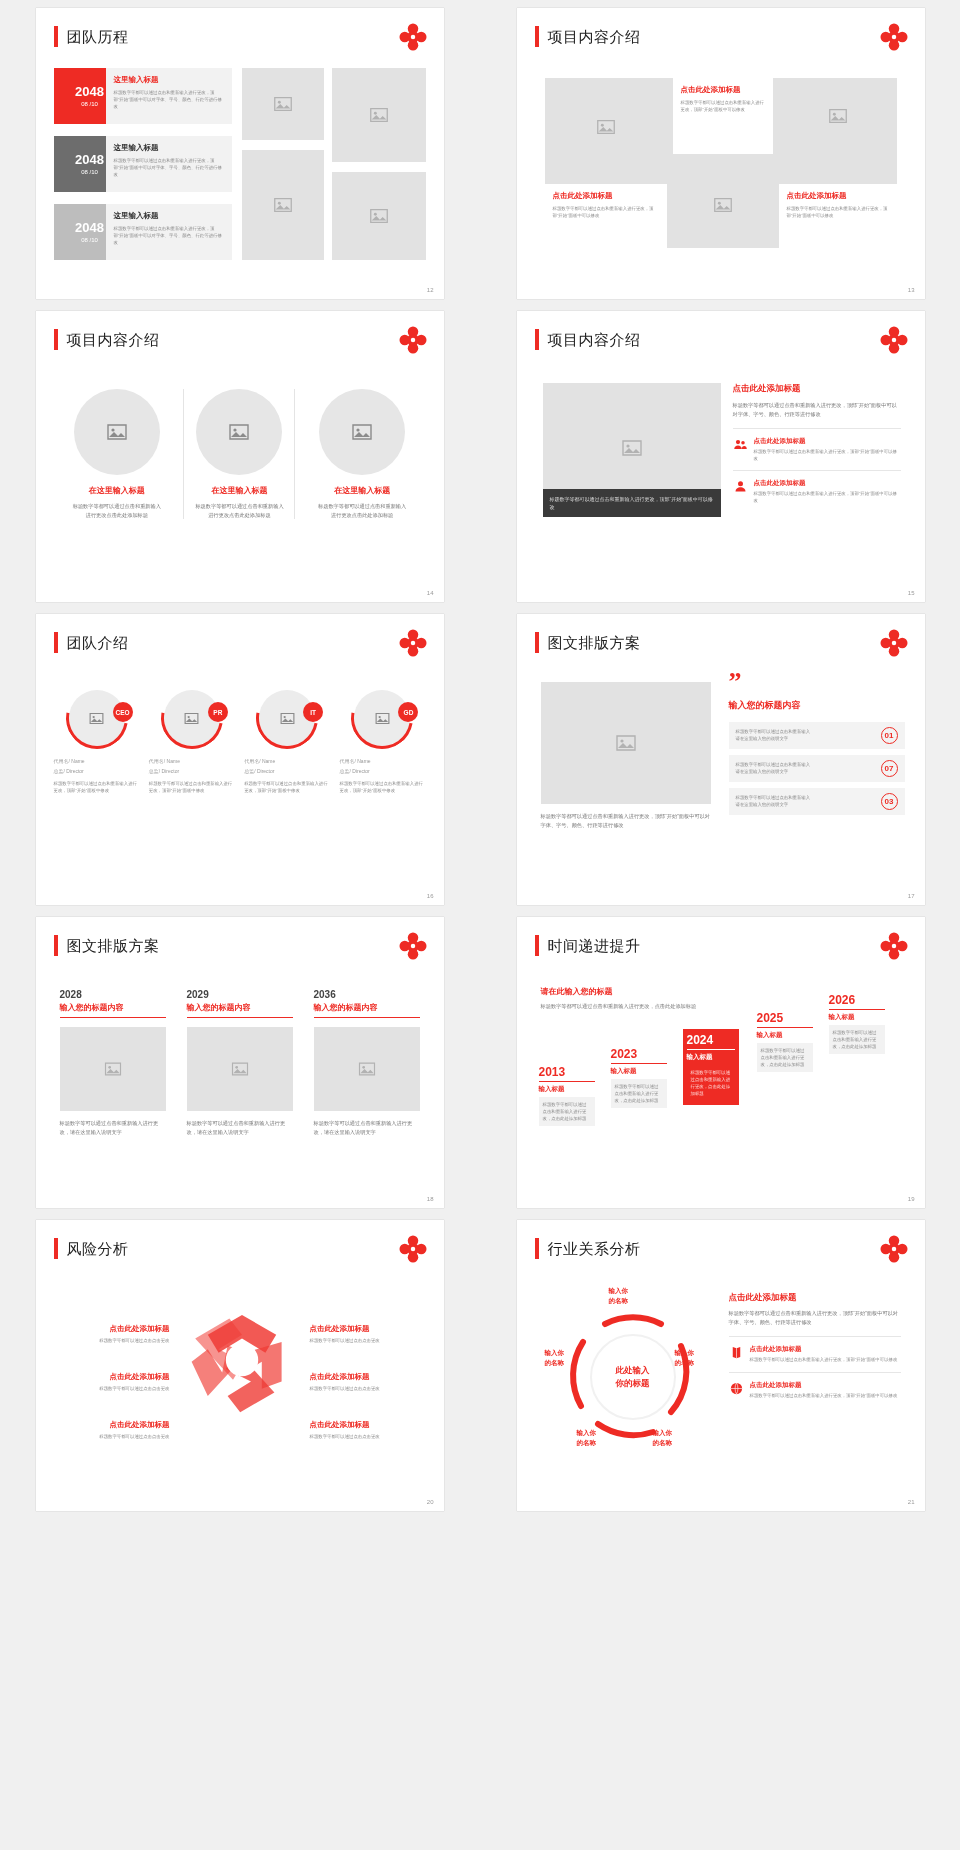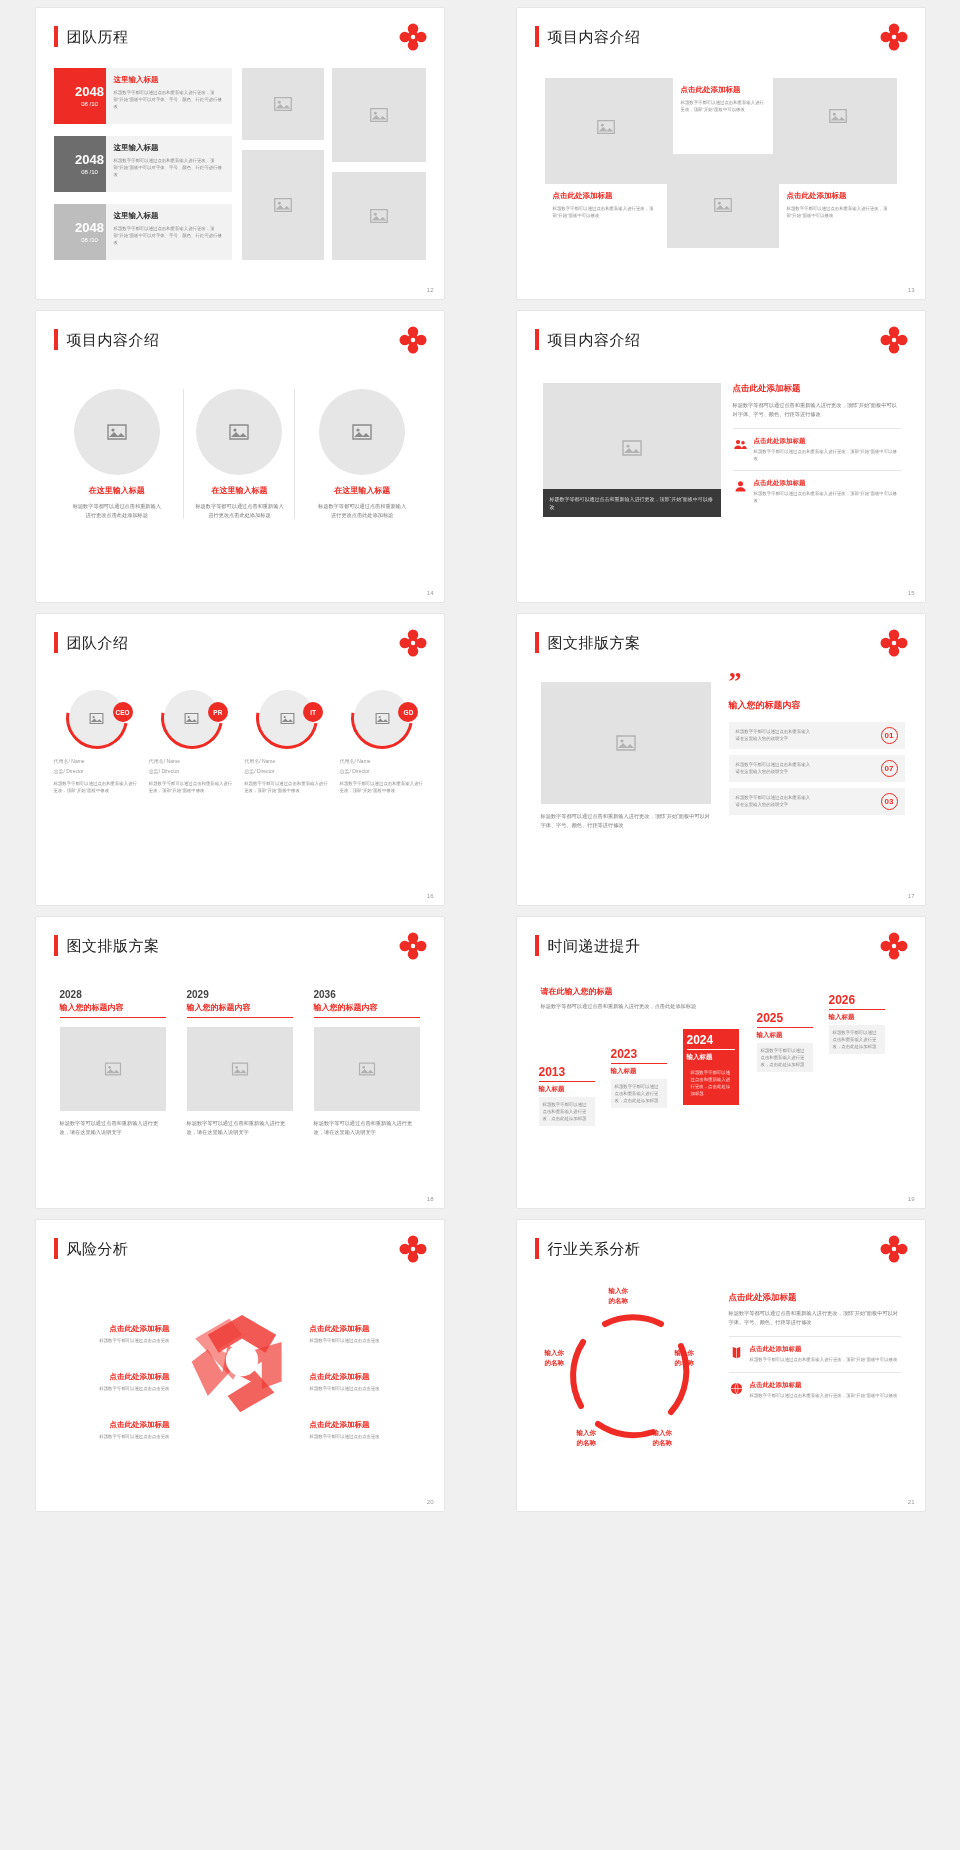--- a/index.html
+++ b/index.html
@@ -757,20 +757,22 @@
 
     <div style="position:absolute;left:36px;top:74px;width:160px;height:165px;">
       <svg viewBox="0 0 160 165" width="160" height="165" style="position:absolute;inset:0;">
         <g fill="none" stroke="#ee2b24" stroke-width="6" stroke-linecap="round">
           <path d="M52 30 A62 62 0 0 1 108 30"></path>
           <path d="M128 52 A62 62 0 0 1 118 118"></path>
           <path d="M100 138 A62 62 0 0 1 45 130"></path>
           <path d="M28 112 A62 62 0 0 1 30 48"></path>
         </g>
       </svg>
+      <div class="s21-center" style="position:absolute;left:37px;top:40px;white-space:pre-line;">此处输入
+你的标题</div>
     </div>
     <div class="s21-lab" style="left:92px;top:66px;white-space:pre-line;">输入你
 的名称</div>
     <div class="s21-lab" style="left:158px;top:128px;white-space:pre-line;">输入你
 的名称</div>
     <div class="s21-lab" style="left:136px;top:208px;white-space:pre-line;">输入你
 的名称</div>
     <div class="s21-lab" style="left:60px;top:208px;white-space:pre-line;">输入你
 的名称</div>
     <div class="s21-lab" style="left:28px;top:128px;white-space:pre-line;">输入你

